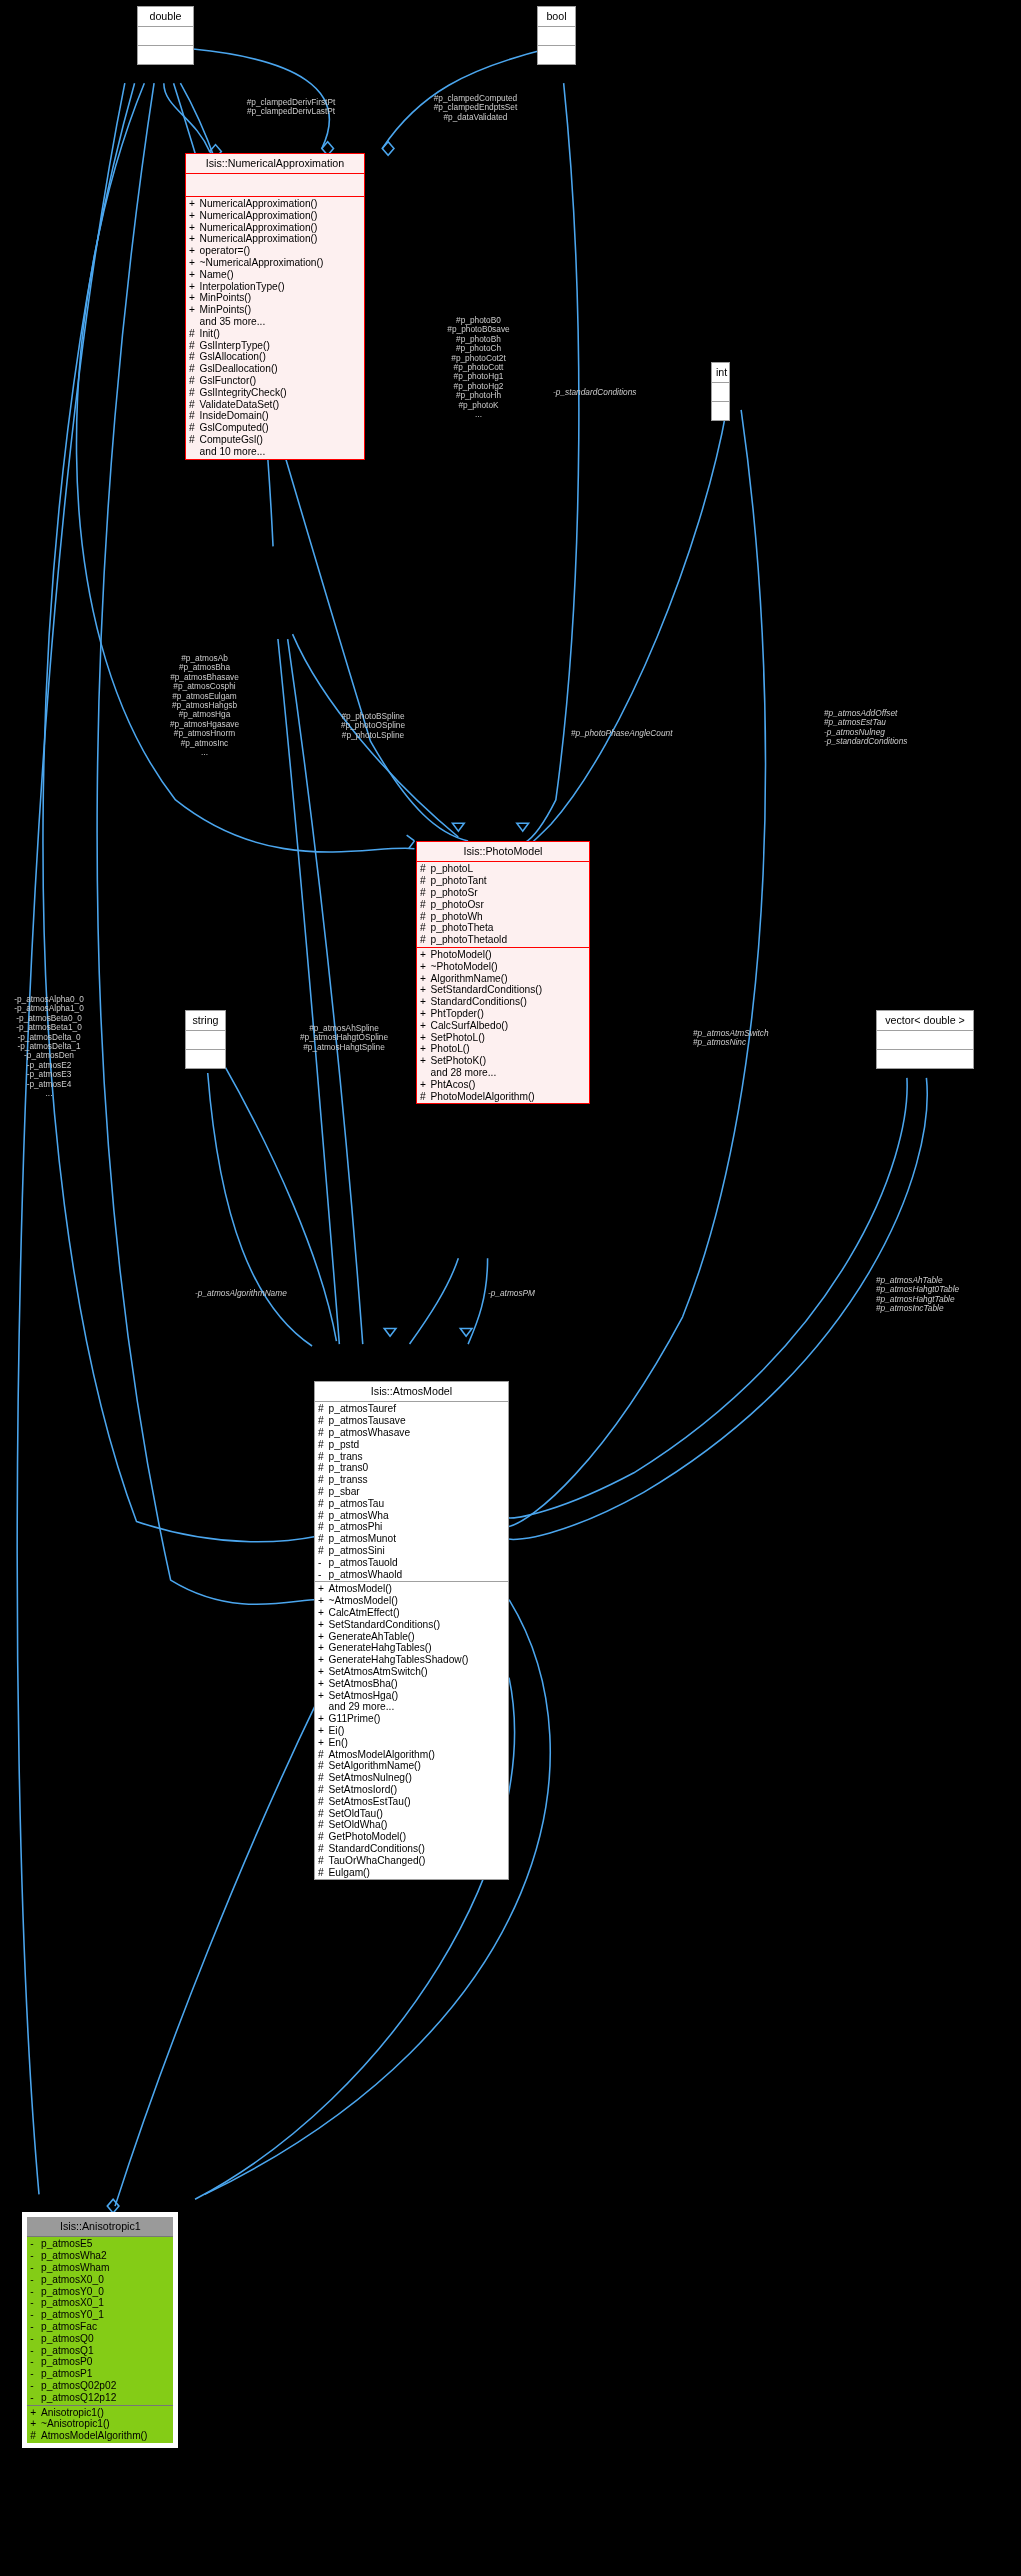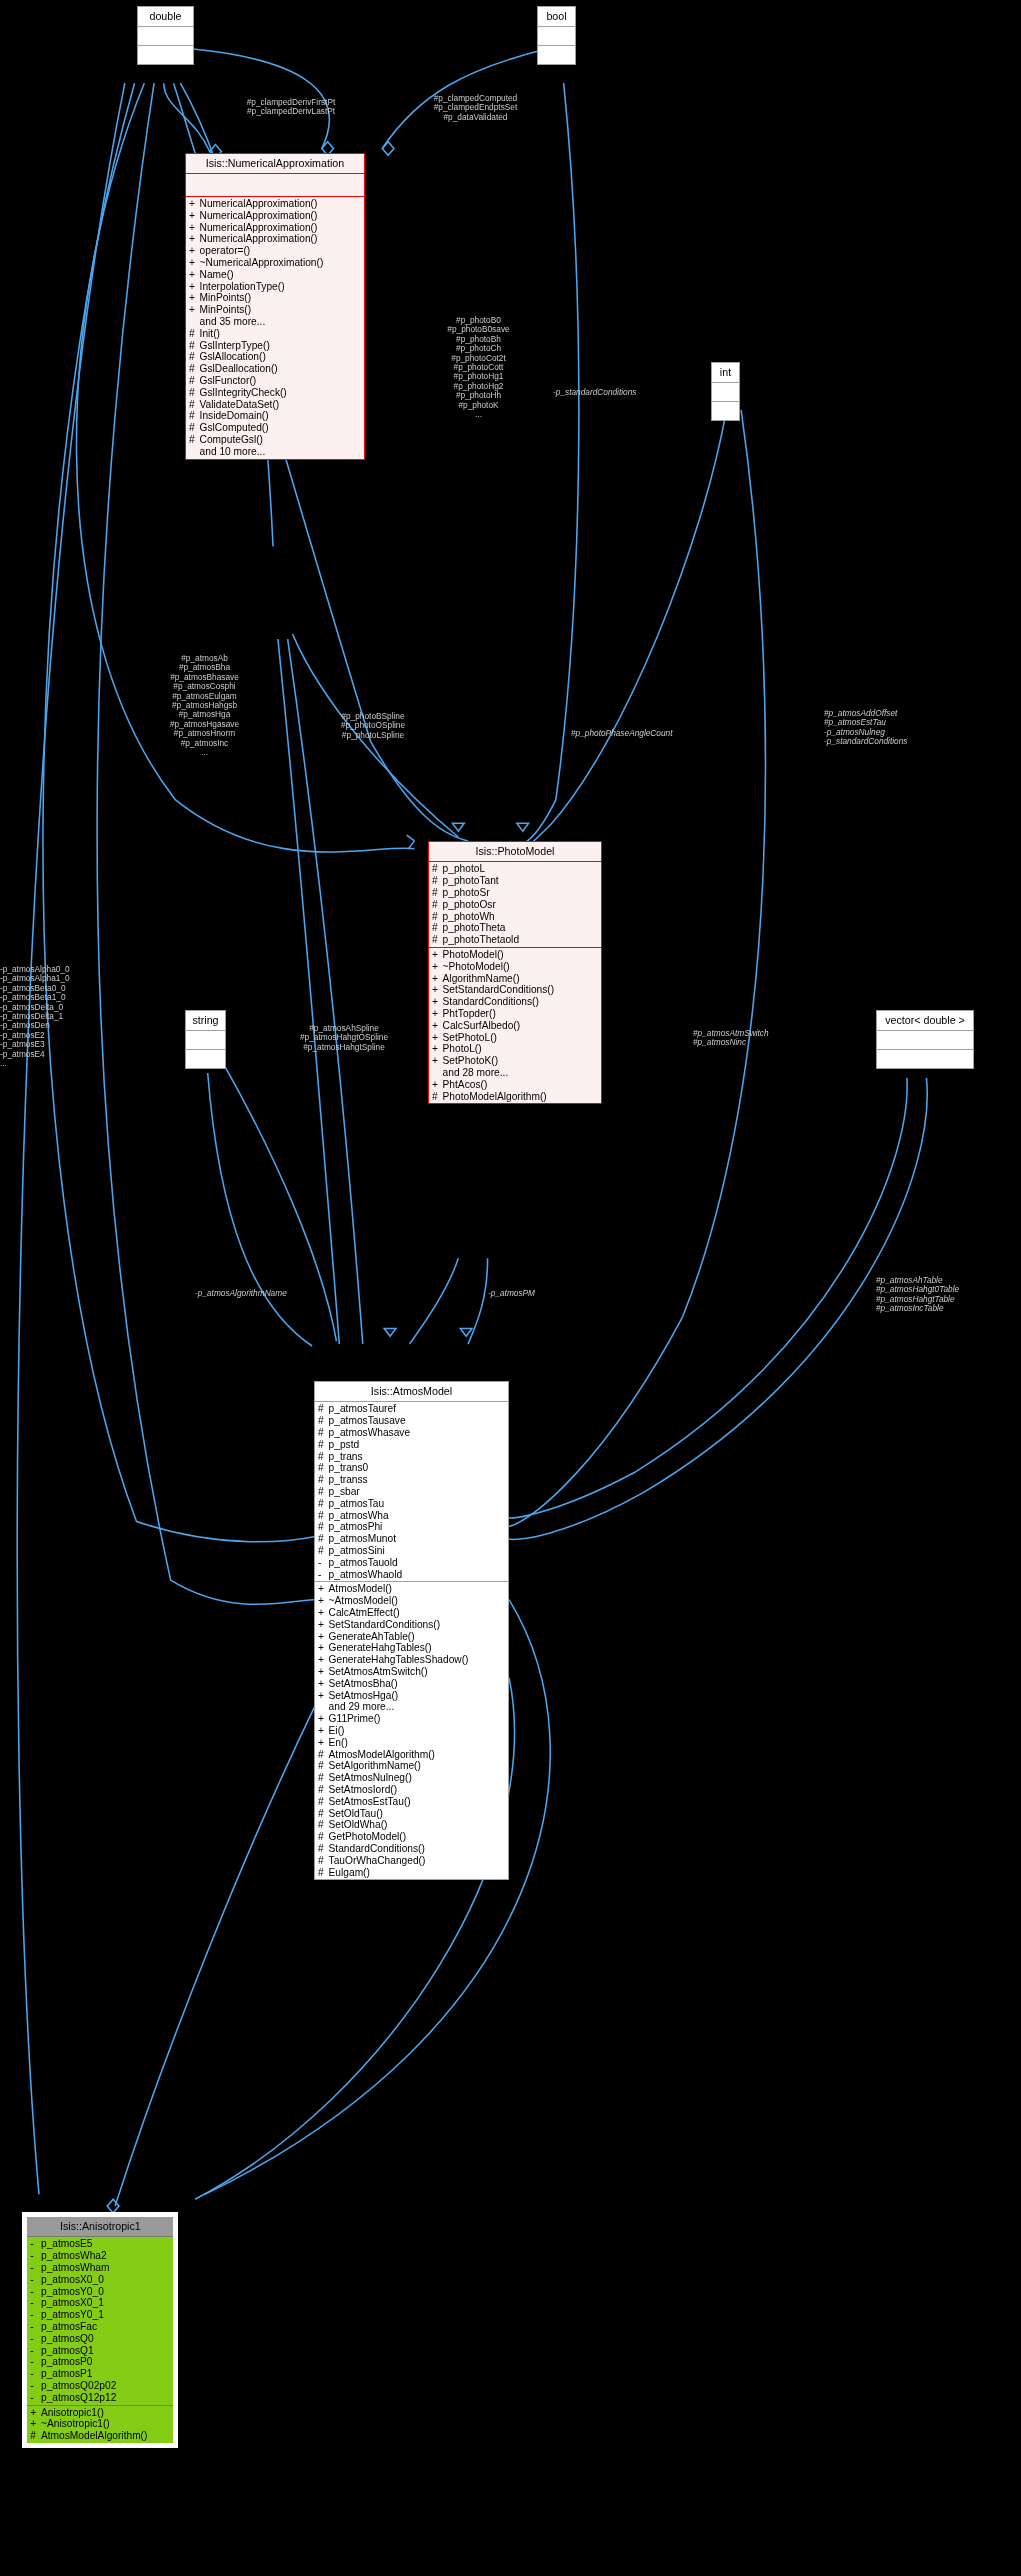--- a/index.html
+++ b/index.html
@@ -35,21 +35,21 @@
 
   
   .tiny .title{font-size:10.7px;}
   .tiny .sect{height:15.6px;}
 
   
   .elabel{position:absolute;color:#cccccc;font-size:8.3px;line-height:9.4px;
           white-space:pre;}
   .elabel.c{text-align:center;}
   .elabel.l{text-align:left;font-style:italic;}
-  .elabel.r{text-align:left;}
+  .elabel.r{text-align:center;margin-top:30px;}
 </style>
 </head>
 <body>
 
 <div id="stage">
 
   <svg class="edges" viewBox="0 0 1047 2641" xmlns="http://www.w3.org/2000/svg">
     <g fill="none" stroke="#4ba6ee" stroke-width="1.6">
 
       <path d="M198,50 C300,60 360,90 330,152"></path>
@@ -119,21 +119,21 @@
     <div class="sect"></div>
     <div class="sect"></div>
   </div>
 
   <div class="node plain tiny" style="left:537px;top:5.9px;width:39px;">
     <div class="title">bool</div>
     <div class="sect"></div>
     <div class="sect"></div>
   </div>
 
-  <div class="node plain tiny" style="left:711px;top:362px;width:29px;">
+  <div class="node plain tiny" style="left:711px;top:362px;width:19px;">
     <div class="title">int</div>
     <div class="sect"></div>
     <div class="sect"></div>
   </div>
 
   <div class="node plain tiny" style="left:185px;top:1010px;width:41px;">
     <div class="title">string</div>
     <div class="sect"></div>
     <div class="sect"></div>
   </div>
@@ -232,21 +232,21 @@
           <span class="vis">#</span>
           <span class="nm">ComputeGsl()</span>
         </div>
         <div class="row more">
           <span class="vis"></span>
           <span class="nm">and 10 more...</span>
         </div>
       </div>
   </div>
 
-  <div class="node hi" style="left:428px;top:841px;width:174px;">
+  <div class="node hi" style="left:416px;top:841px;width:174px;">
     <div class="title">Isis::PhotoModel</div>
     <div class="sect">
         <div class="row">
           <span class="vis">#</span>
           <span class="nm">p_photoL</span>
         </div>
         <div class="row">
           <span class="vis">#</span>
           <span class="nm">p_photoTant</span>
         </div>

